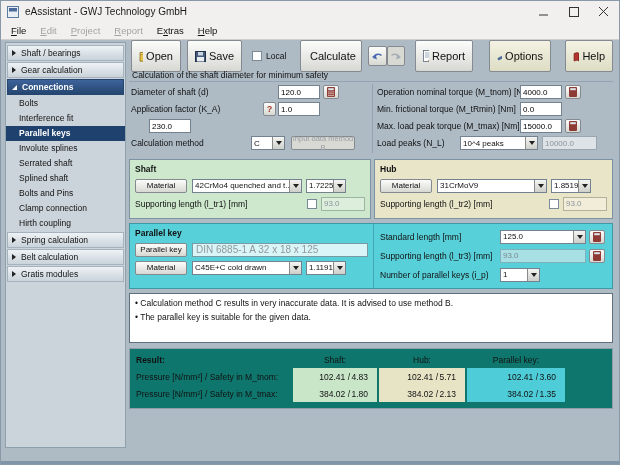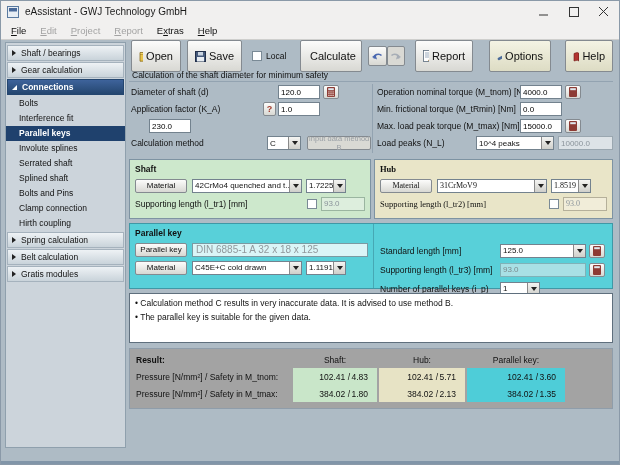--- a/index.html
+++ b/index.html
@@ -43,61 +43,61 @@
   .cb { width:10px; height:10px; background:#fff; border:1px solid #7a8a96; display:inline-block; }
   .local-wrap { display:flex; align-items:center; gap:4px; margin-left:10px; font-size:8.5px; }
 
   
   .group-title { position:absolute; left:131px; top:30px; font-size:8.5px; }
   .group-line  { position:absolute; left:128px; top:41px; width:484px; border-top:1px solid #93a3b1; }
   .form-divider{ position:absolute; left:371px; top:44px; height:69px; border-left:1px solid #93a3b1; }
   .form-left  { position:absolute; left:130px; top:45px; width:240px; }
   .form-right { position:absolute; left:376px; top:45px; width:236px; }
   .frow { display:flex; align-items:center; height:14px; margin-bottom:3px; padding-right:31px; }
-  .frow.no-pr { padding-right:0; }
+  .frow.no-pr { padding-right:16px; }
   .flabel { flex:1; white-space:nowrap; overflow:hidden; font-size:8.5px; }
   .tinput { width:42px; height:14px; border:1px solid #73828e; background:#fff; font-size:8px; font-family:inherit; padding:0 2px; }
   .tinput:disabled { background:#dde3e7; color:#8b949b; border-color:#9aa7b0; }
   .slot-q { width:16px; display:flex; justify-content:flex-end; margin-right:2px; }
   .slot-calc { width:17px; margin-left:3px; display:flex; }
   .q-btn { width:13px; height:14px; font-weight:bold; color:#a23b2e; font-size:9px; padding:0; }
   .calc-btn { width:16px; height:14px; padding:0; }
 
   .combo { display:flex; height:14px; border:1px solid #73828e; background:#fff; align-items:stretch; }
   .combo-text { flex:1; padding:0 2px; font-size:8px; white-space:nowrap; overflow:hidden; display:flex; align-items:center; }
   .combo-arrow { width:12px; background:linear-gradient(#f4f4f2,#cfcfca); border-left:1px solid #8a8a8a; display:flex; align-items:center; justify-content:center; }
   .combo-arrow::after { content:""; border-left:3px solid transparent; border-right:3px solid transparent; border-top:4px solid #222; }
 
   
   .panel { position:absolute; height:60px; border:1px solid #7e93a2; padding:3px 5px; }
   .shaft { left:128px; top:119px; width:242px; background:#cde8cc; }
-  .hub   { left:373px; top:119px; width:239px; background:#e9e5c8;font-family:Liberation Serif, serif; }
+  .hub   { left:373px; top:119px; width:239px; background:#e9e5c8; }
   .ptitle { font-weight:bold; font-size:8.5px; margin:1px 0 4px; }
   .prow { display:flex; align-items:center; height:15px; margin-bottom:3px; }
   .mat-btn { width:52px; height:14px; }
   .combo.mat { width:110px; margin-left:5px; }
   .combo.num { width:40px; margin-left:4px; }
   .shaft .tinput:disabled { background:#ddeedd; border-color:#9ab5a0; }
   .hub   .tinput:disabled { background:#f1edd9; border-color:#b5b09a; }
 
   .keypanel { position:absolute; left:128px; top:183px; width:484px; height:66px; background:#58d0d9; border:1px solid #3f98a6; display:flex; }
   .key-left { width:243px; padding:3px 5px; }
-  .key-right{ flex:1; border-left:1px solid #46a8b4; padding:19px 6px 3px 6px; }
+  .key-right{ flex:1; border-left:1px solid #46a8b4; padding:5px 6px 3px 6px; }
   .keypanel .tinput:disabled { background:#a8e0e5; color:#7a8a8e; border-color:#7fb2b8; }
   .tfield { flex:1; height:14px; margin-left:5px; border:1px solid #7a9aa2; background:rgba(255,255,255,0.78); color:#90989c; font-size:10px; display:flex; align-items:center; padding:0 3px; white-space:nowrap; overflow:hidden; }
   .krow { display:flex; align-items:center; height:15px; margin-bottom:4px; }
   .kslot { width:86px; display:flex; }
   .kslot .combo, .kslot .tinput { width:100%; }
   .kslot .combo.narrow { width:40px; }
 
   
   .msgbox { position:absolute; left:128px; top:253px; width:484px; height:50px; background:#fff; border:1px solid #5f6f7d; padding:3px 5px; font-size:8.5px; line-height:1.6; }
 
   
-  .result { position:absolute; left:128px; top:308px; width:484px; height:61px; background:#a3a3a3; border:1px solid #8f9daa; font-size:8.5px; }
+  .result { position:absolute; left:128px; top:308px; width:484px; height:61px; background:#0f766e; border:1px solid #8f9daa; font-size:8.5px; }
   .res-title { position:absolute; left:6px; top:6px; font-weight:bold; }
   .res-colhead { position:absolute; top:6px; text-align:center; }
   .ch-shaft { left:163px; width:84px; }
   .ch-hub   { left:249px; width:86px; }
   .ch-key   { left:337px; width:98px; }
   .res-rowlabel { position:absolute; left:6px; height:17px; display:flex; align-items:center; white-space:nowrap; }
   .cell { position:absolute; height:17px; display:flex; align-items:center; }
   .cell-shaft { left:163px; width:84px; background:#c9e6c9; }
   .cell-hub   { left:249px; width:86px; background:#e7e3c5; }
   .cell-key   { left:337px; width:98px; background:#4ecdd8; }

